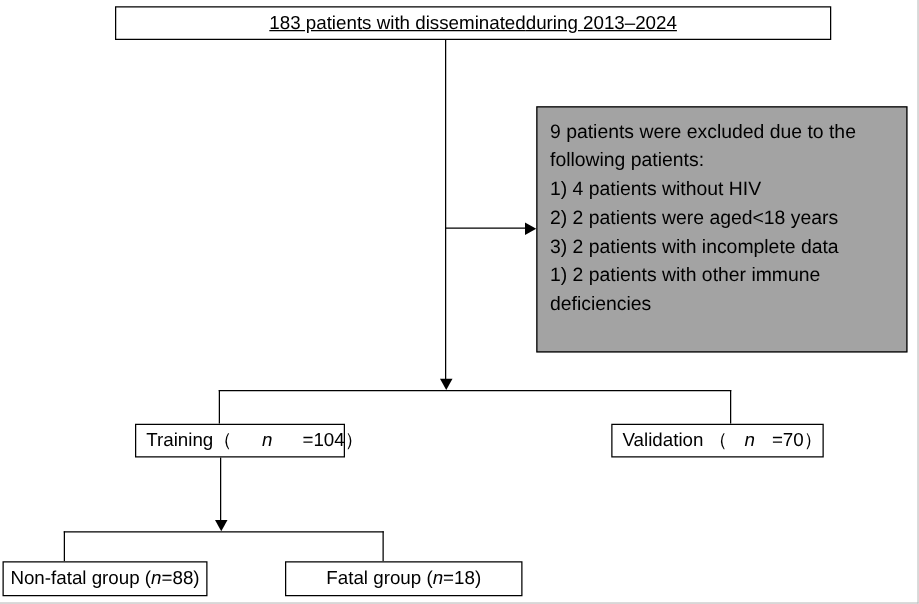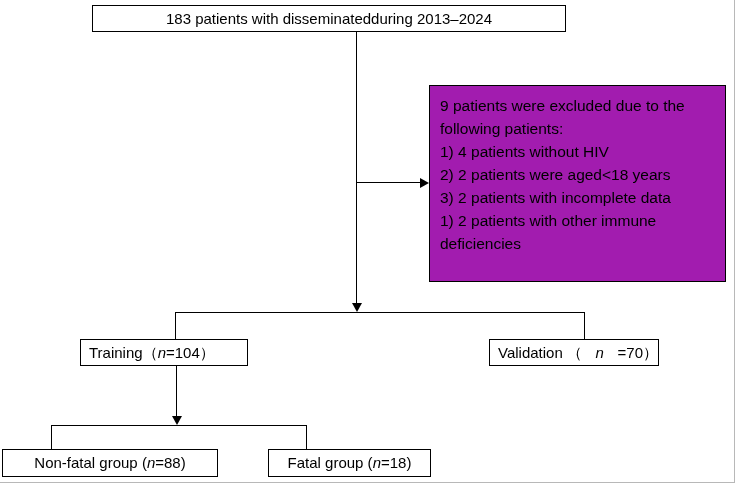--- a/index.html
+++ b/index.html
@@ -30,21 +30,21 @@
     align-items: center;
     white-space: nowrap;
   }
   .box.center { justify-content: center; }
   .box.left { justify-content: flex-start; padding-left: 8px; }
   .box i { font-style: italic; }
   .multiline {
     position: absolute;
     box-sizing: border-box;
     border: 1.5px solid #000;
-    background: #a21caf;
+    background: #a3a3a3;
     font-size: 15.5px;
     padding: 8px 10px;
   }
   .multiline .ln { line-height: 23px; }
   .vline, .hline {
     position: absolute;
     background: #000;
   }
   .vline { width: 1.4px; }
   .hline { height: 1.4px; }
@@ -61,21 +61,21 @@
     border-top: 5px solid transparent;
     border-bottom: 5px solid transparent;
     border-left: 9px solid #000;
   }
 </style>
 </head>
 <body>
 
 <div class="canvas">
 
-  <div class="box center" style="left:92px; top:5px; width:474px; height:27px;">
+  <div class="box center" style="left:92px; top:5px; width:573px; height:27px;text-decoration:underline;">
       <span>183 patients with disseminated </span>
       <span> during 2013–2024</span>
     </div>
 
   <div class="vline" style="left:356px; top:32px; height:272px;"></div>
   <div class="arrow-down" style="left:352px; top:303px;"></div>
 
   <div class="hline" style="left:356px; top:182px; width:65px;"></div>
   <div class="arrow-right" style="left:420px; top:178px;"></div>
 
@@ -86,44 +86,44 @@
     <div class="ln">2) 2 patients were aged&lt;18 years</div>
     <div class="ln">3) 2 patients with incomplete data</div>
     <div class="ln">1) 2 patients with other immune</div>
     <div class="ln">deficiencies</div>
   </div>
 
   <div class="hline" style="left:175px; top:312px; width:410px;"></div>
   <div class="vline" style="left:175px; top:312px; height:27px;"></div>
   <div class="vline" style="left:584px; top:312px; height:27px;"></div>
 
-  <div class="box left" style="left:80px; top:339px; width:168px; height:27px;">
+  <div class="box left" style="left:108px; top:339px; width:168px; height:27px;gap:24px;">
       <span>Training（</span>
       <i>n</i>
       <span>=104）</span>
     </div>
 
   <div class="box left" style="left:489px; top:339px; width:170px; height:27px;justify-content:space-between;">
       <span>Validation （</span>
       <i>n</i>
       <span>=70）</span>
     </div>
 
   <div class="vline" style="left:176px; top:366px; height:51px;"></div>
   <div class="arrow-down" style="left:172px; top:416px;"></div>
 
   <div class="hline" style="left:51px; top:425px; width:256px;"></div>
   <div class="vline" style="left:51px; top:425px; height:24px;"></div>
   <div class="vline" style="left:306px; top:425px; height:24px;"></div>
 
-  <div class="box center" style="left:2px; top:449px; width:216px; height:28px;">
+  <div class="box center" style="left:2px; top:449px; width:164px; height:28px;">
       <span>Non-fatal group (</span>
       <i>n</i>
       <span>=88)</span>
     </div>
 
-  <div class="box center" style="left:228px; top:449px; width:163px; height:28px;margin-left:40px;">
+  <div class="box center" style="left:228px; top:449px; width:190px; height:28px;">
       <span>Fatal group (</span>
       <i>n</i>
       <span>=18)</span>
     </div>
 
 </div>
 
 </body></html>

